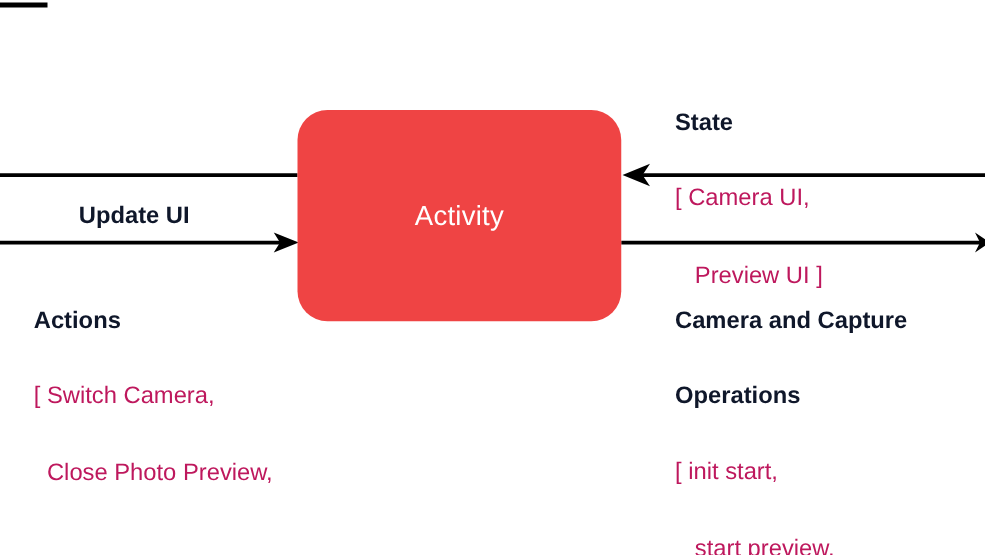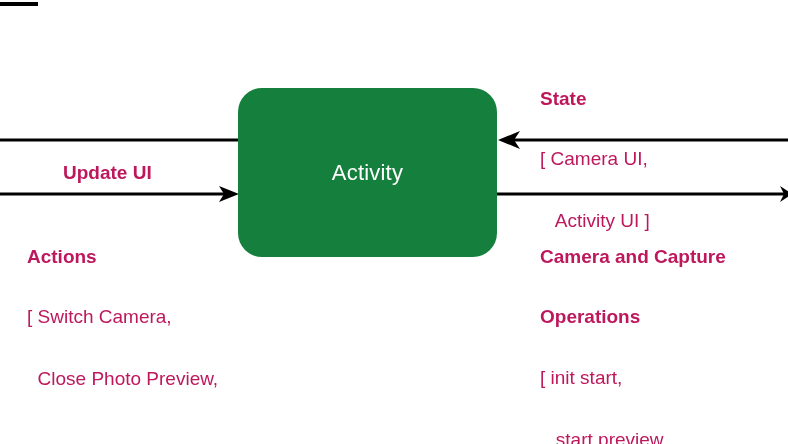--- a/index.html
+++ b/index.html
@@ -64,21 +64,21 @@
   .txt-block {
     position: absolute;
     z-index: 4;
     color: #000000;
     white-space: pre;
   }
   .hdr {
     font-size: 19px;
     font-weight: bold;
     line-height: 23px;
-    color: #be185d;
+    color: #0f172a;
   }
   .itm {
     font-size: 19px;
     font-weight: 400;
     line-height: 26px;
     color: #be185d;
     white-space: pre;
   }
 
   #block-update-ui {
@@ -115,40 +115,40 @@
     <line x1="-2" y1="194" x2="232" y2="194" stroke="#000000" stroke-width="3"></line>
     <polygon points="239,194 219,186 224,194 219,202" fill="#000000"></polygon>
 
     <line x1="790" y1="140" x2="510" y2="140" stroke="#000000" stroke-width="3"></line>
     <polygon points="498,140 520,131 514,140 520,149" fill="#000000"></polygon>
 
     <line x1="497" y1="194" x2="790" y2="194" stroke="#000000" stroke-width="3"></line>
     <polygon points="792,194 780,186 784,194 780,202" fill="#000000"></polygon>
   </svg>
 
-  <div class="activity-node" id="activity-node" style="background: #15803d; text-align: right;">
+  <div class="activity-node" id="activity-node" style="background: #ef4444; text-align: right;">
     <span class="activity-label" style="color: rgb(255, 255, 255);">Activity</span>
   </div>
 
   <div class="txt-block" id="block-update-ui">
     <div class="hdr">Update UI</div>
   </div>
 
   <div class="txt-block" id="block-actions">
     <div class="hdr">Actions</div>
     <div class="itm">[ Switch Camera,</div>
     <div class="itm">  Close Photo Preview,</div>
     
     
   </div>
 
   <div class="txt-block" id="block-state">
     <div class="hdr">State</div>
     <div class="itm">[ Camera UI,</div>
-    <div class="itm">   Activity UI ]</div>
+    <div class="itm">   Preview UI ]</div>
   </div>
 
   <div class="txt-block" id="block-camera-ops">
     <div class="hdr">Camera and Capture</div>
     <div class="hdr">Operations</div>
     <div class="itm">[ init start,</div>
     <div class="itm">   start preview,</div>
     
     
     

